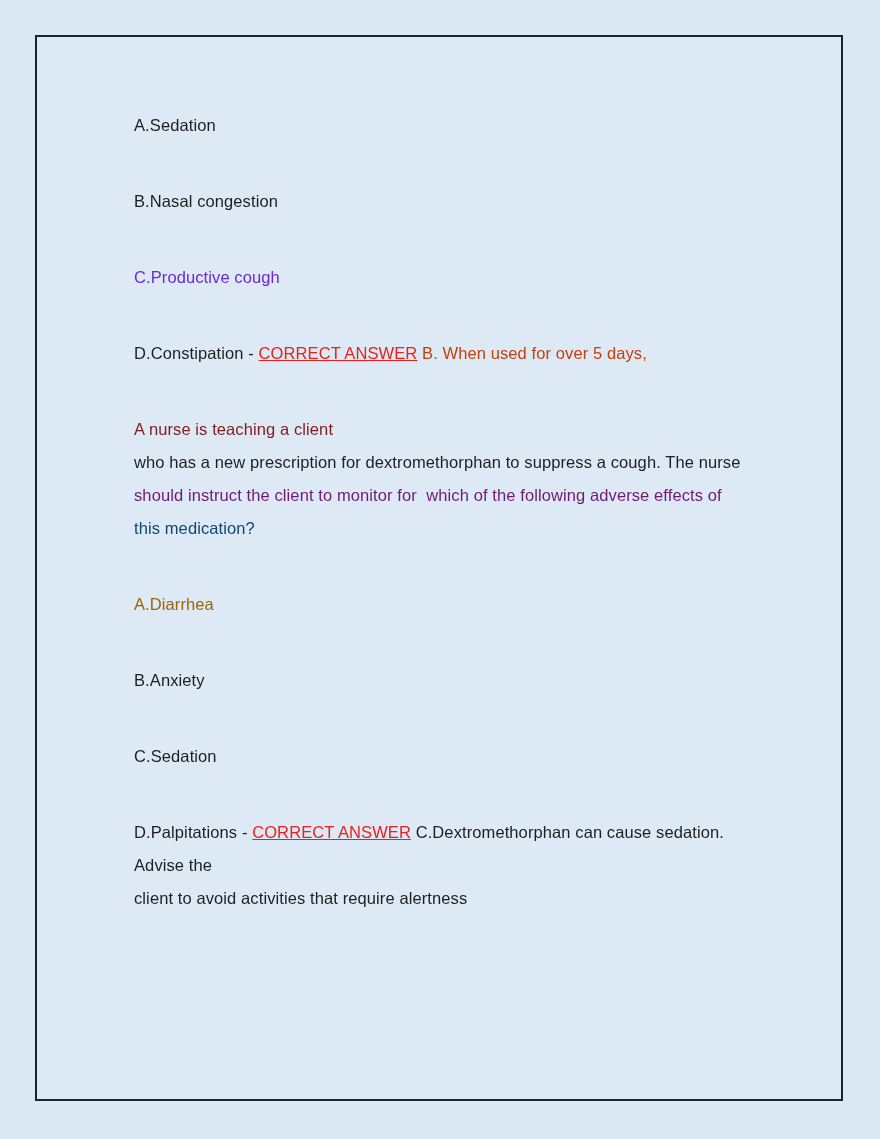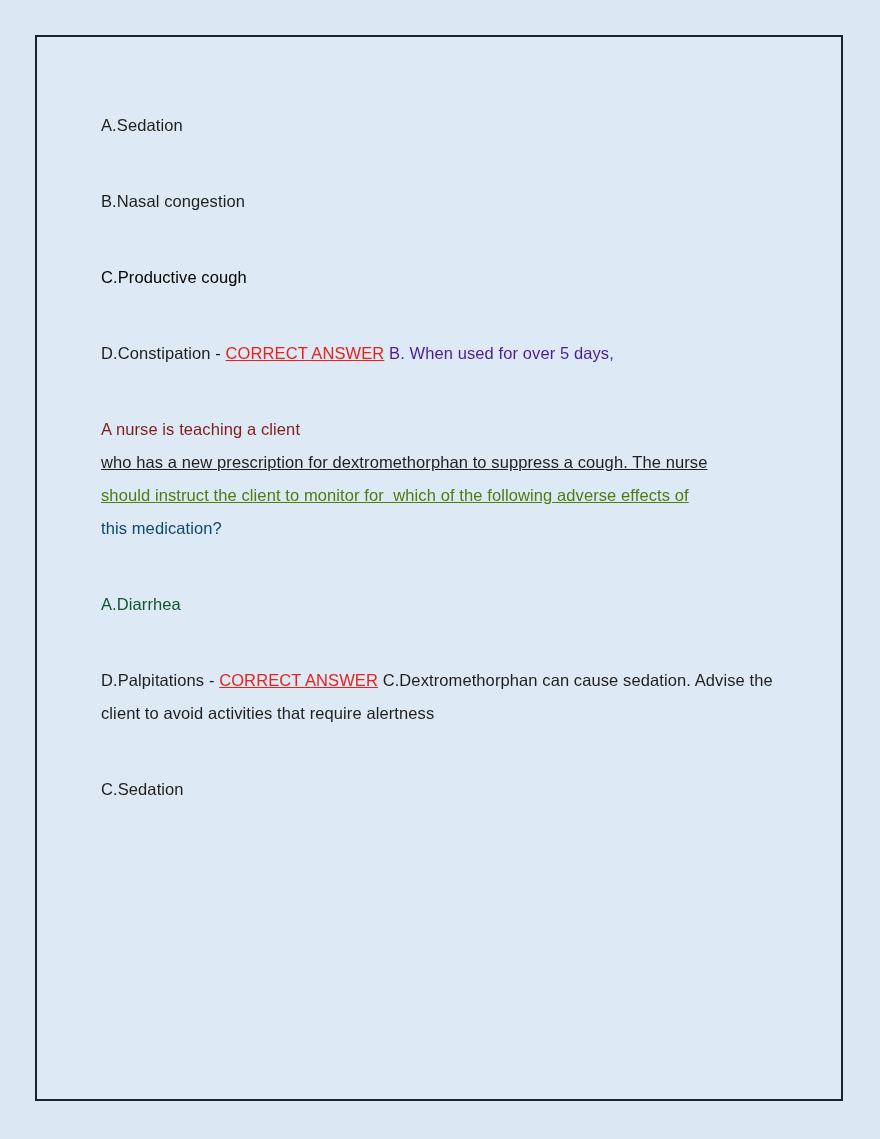--- a/index.html
+++ b/index.html
@@ -32,54 +32,58 @@
   .block {
     margin: 0 0 43px 0;
   }
   .block:last-child {
     margin-bottom: 0;
   }
   .line {
     line-height: 33px;
     white-space: pre-wrap;
     letter-spacing: 0.1px;
+    margin-left: 33px;
   }
   .seg-red {
     font-weight: 400;
     text-decoration: underline;
   }
 </style>
 </head>
 <body>
 
 <div class="page-frame">
   <div class="page-content">
 
   <div class="block">
         <div class="line"><span style="color: rgb(31, 31, 31);">A.Sedation</span></div>
       </div>
       <div class="block">
         <div class="line"><span style="color: rgb(31, 31, 31);">B.Nasal congestion</span></div>
       </div>
       <div class="block">
-        <div class="line"><span style="color: #000000;">C.Productive cough</span></div>
+        <div class="line"><span style="color: #6d28d9;">C.Productive cough</span></div>
       </div>
       <div class="block">
-        <div class="line"><span style="color: rgb(31, 31, 31);">D.Constipation - </span><span class="seg-red" style="color: rgb(232, 33, 29);">CORRECT ANSWER</span><span style="color: #4c1d95;"> B. When used for over 5 days,</span></div>
+        <div class="line"><span style="color: rgb(31, 31, 31);">D.Constipation - </span><span class="seg-red" style="color: rgb(232, 33, 29);">CORRECT ANSWER</span><span style="color: #c2410c;"> B. When used for over 5 days,</span></div>
       </div>
       <div class="block">
         <div class="line"><span style="color: #7f1d1d;">A nurse is teaching a client</span></div>
-        <div class="line"><span style="color: rgb(31, 31, 31); text-decoration: underline;">who has a new prescription for dextromethorphan to suppress a cough. The nurse</span></div>
-        <div class="line"><span style="color: #4d7c0f; text-decoration: underline;">should instruct the client to monitor for  which of the following adverse effects of</span></div>
+        <div class="line"><span style="color: rgb(31, 31, 31);">who has a new prescription for dextromethorphan to suppress a cough. The nurse</span></div>
+        <div class="line"><span style="color: #701a75;">should instruct the client to monitor for  which of the following adverse effects of</span></div>
         <div class="line"><span style="color: #0c4a6e;">this medication?</span></div>
       </div>
       <div class="block">
-        <div class="line"><span style="color: #14532d; text-align: right;">A.Diarrhea</span></div>
+        <div class="line"><span style="color: #a16207; text-align: right;">A.Diarrhea</span></div>
+      </div>
+      <div class="block">
+        <div class="line"><span style="color: rgb(31, 31, 31);">B.Anxiety</span></div>
+      </div>
+      <div class="block">
+        <div class="line"><span style="color: rgb(31, 31, 31);">C.Sedation</span></div>
       </div>
       <div class="block">
         <div class="line"><span style="color: rgb(31, 31, 31);">D.Palpitations - </span><span class="seg-red" style="color: rgb(232, 33, 29);">CORRECT ANSWER</span><span style="color: rgb(31, 31, 31);"> C.Dextromethorphan can cause sedation. Advise the</span></div>
         <div class="line"><span style="color: rgb(31, 31, 31);">client to avoid activities that require alertness</span></div>
       </div>
-      <div class="block">
-        <div class="line"><span style="color: rgb(31, 31, 31);">C.Sedation</span></div>
-      </div>
     </div>
 </div>
 
 </body></html>

